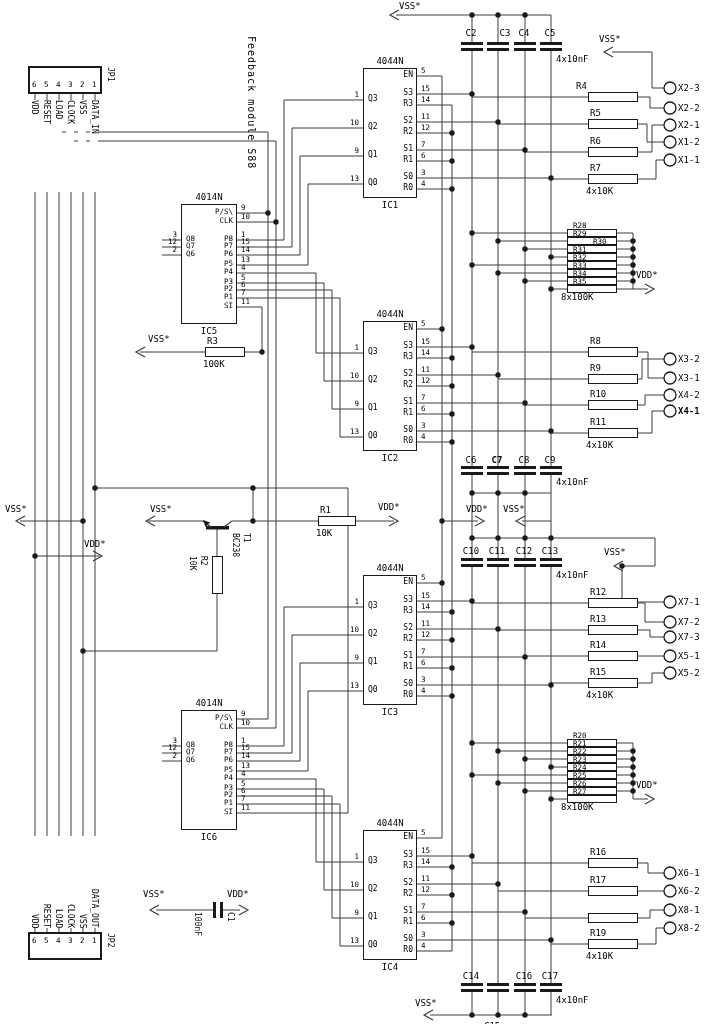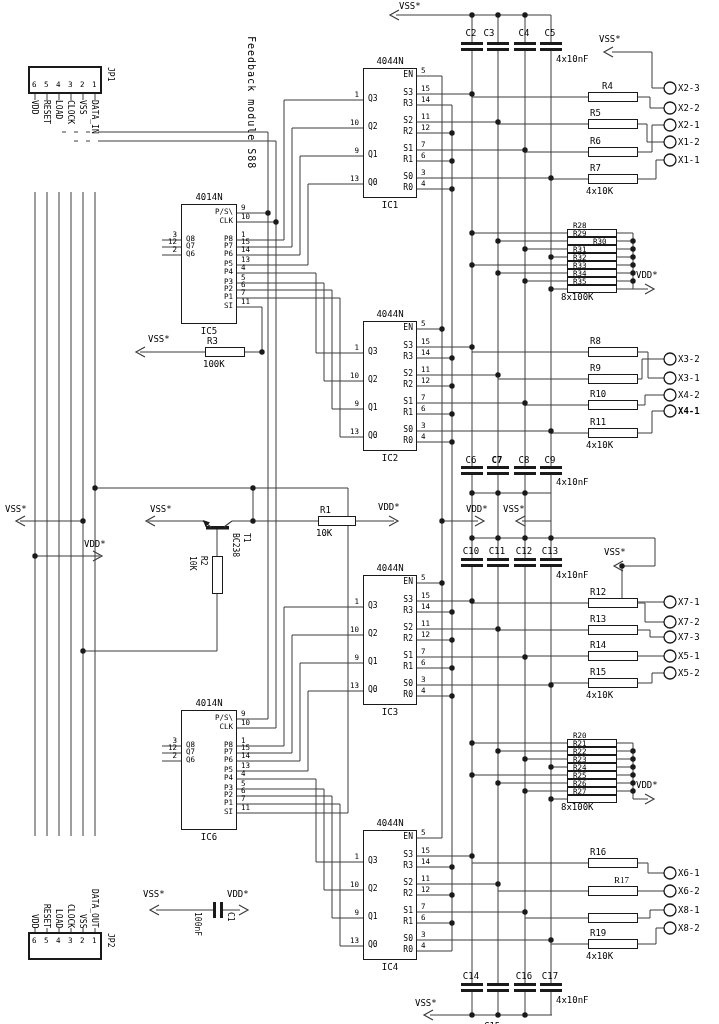--- a/index.html
+++ b/index.html
@@ -509,21 +509,21 @@
       <div class="lbl s7" style="left:203px;top:799px;width:30px;text-align:right;">P1</div>
       <div class="lbl s7" style="left:241px;top:804px;">11</div>
       <div class="lbl s7" style="left:203px;top:808px;width:30px;text-align:right;">SI</div>
       <div class="lbl s7" style="left:155px;top:737px;width:22px;text-align:right;">3</div>
       <div class="lbl s7" style="left:186px;top:741px;">Q8</div>
       <div class="lbl s7" style="left:155px;top:744px;width:22px;text-align:right;">12</div>
       <div class="lbl s7" style="left:186px;top:748px;">Q7</div>
       <div class="lbl s7" style="left:155px;top:752px;width:22px;text-align:right;">2</div>
       <div class="lbl s7" style="left:186px;top:756px;">Q6</div>
       <div class="rbox" style="left:588px;top:92px;width:50px;height:10px;"></div>
-      <div class="lbl" style="left:602px;top:81px;">R4</div>
+      <div class="lbl" style="left:576px;top:81px;">R4</div>
       <div class="rbox" style="left:588px;top:119px;width:50px;height:10px;"></div>
       <div class="lbl" style="left:590px;top:108px;">R5</div>
       <div class="rbox" style="left:588px;top:147px;width:50px;height:10px;"></div>
       <div class="lbl" style="left:590px;top:136px;">R6</div>
       <div class="rbox" style="left:588px;top:174px;width:50px;height:10px;"></div>
       <div class="lbl" style="left:590px;top:163px;">R7</div>
       <div class="lbl" style="left:586px;top:186px;">4x10K</div>
       <div class="rbox" style="left:588px;top:347px;width:50px;height:10px;"></div>
       <div class="lbl" style="left:590px;top:336px;">R8</div>
       <div class="rbox" style="left:588px;top:374px;width:50px;height:10px;"></div>
@@ -538,21 +538,21 @@
       <div class="rbox" style="left:588px;top:625px;width:50px;height:10px;"></div>
       <div class="lbl" style="left:590px;top:614px;">R13</div>
       <div class="rbox" style="left:588px;top:651px;width:50px;height:10px;"></div>
       <div class="lbl" style="left:590px;top:640px;">R14</div>
       <div class="rbox" style="left:588px;top:678px;width:50px;height:10px;"></div>
       <div class="lbl" style="left:590px;top:667px;">R15</div>
       <div class="lbl" style="left:586px;top:690px;">4x10K</div>
       <div class="rbox" style="left:588px;top:858px;width:50px;height:10px;"></div>
       <div class="lbl" style="left:590px;top:847px;">R16</div>
       <div class="rbox" style="left:588px;top:886px;width:50px;height:10px;"></div>
-      <div class="lbl" style="left:614px;top:875px;font-family:Liberation Serif, serif;">R17</div>
+      <div class="lbl" style="left:590px;top:875px;">R17</div>
       <div class="rbox" style="left:588px;top:913px;width:50px;height:10px;"></div>
       <div class="lbl" style="left:614px;top:902px;margin-top:36px;">R18</div>
       <div class="rbox" style="left:588px;top:939px;width:50px;height:10px;"></div>
       <div class="lbl" style="left:590px;top:928px;">R19</div>
       <div class="lbl" style="left:586px;top:951px;">4x10K</div>
       <div class="rbox" style="left:205px;top:347px;width:40px;height:10px;"></div>
       <div class="lbl" style="left:207px;top:336px;">R3</div>
       <div class="lbl" style="left:203px;top:359px;">100K</div>
       <div class="rbox" style="left:318px;top:516px;width:38px;height:10px;"></div>
       <div class="lbl" style="left:320px;top:505px;">R1</div>
@@ -588,21 +588,21 @@
       <div class="rbox" style="left:567px;top:771px;width:50px;height:8px;"></div>
       <div class="lbl s7" style="left:573px;top:764px;">R24</div>
       <div class="rbox" style="left:567px;top:779px;width:50px;height:8px;"></div>
       <div class="lbl s7" style="left:573px;top:772px;">R25</div>
       <div class="rbox" style="left:567px;top:787px;width:50px;height:8px;"></div>
       <div class="lbl s7" style="left:573px;top:780px;">R26</div>
       <div class="rbox" style="left:567px;top:795px;width:50px;height:8px;"></div>
       <div class="lbl s7" style="left:573px;top:788px;">R27</div>
       <div class="lbl" style="left:561px;top:802px;">8x100K</div>
       <div class="lbl" style="left:458px;top:28px;width:26px;text-align:center;">C2</div>
-      <div class="lbl" style="left:476px;top:28px;width:26px;text-align:center;">C3</div>
+      <div class="lbl" style="left:492px;top:28px;width:26px;text-align:center;">C3</div>
       <div class="lbl" style="left:511px;top:28px;width:26px;text-align:center;">C4</div>
       <div class="lbl" style="left:537px;top:28px;width:26px;text-align:center;">C5</div>
       <div class="lbl" style="left:556px;top:54px;">4x10nF</div>
       <div class="lbl" style="left:458px;top:455px;width:26px;text-align:center;">C6</div>
       <div class="lbl" style="left:484px;top:455px;width:26px;text-align:center;font-weight:bold;">C7</div>
       <div class="lbl" style="left:511px;top:455px;width:26px;text-align:center;">C8</div>
       <div class="lbl" style="left:537px;top:455px;width:26px;text-align:center;">C9</div>
       <div class="lbl" style="left:556px;top:477px;">4x10nF</div>
       <div class="lbl" style="left:458px;top:546px;width:26px;text-align:center;">C10</div>
       <div class="lbl" style="left:484px;top:546px;width:26px;text-align:center;">C11</div>

